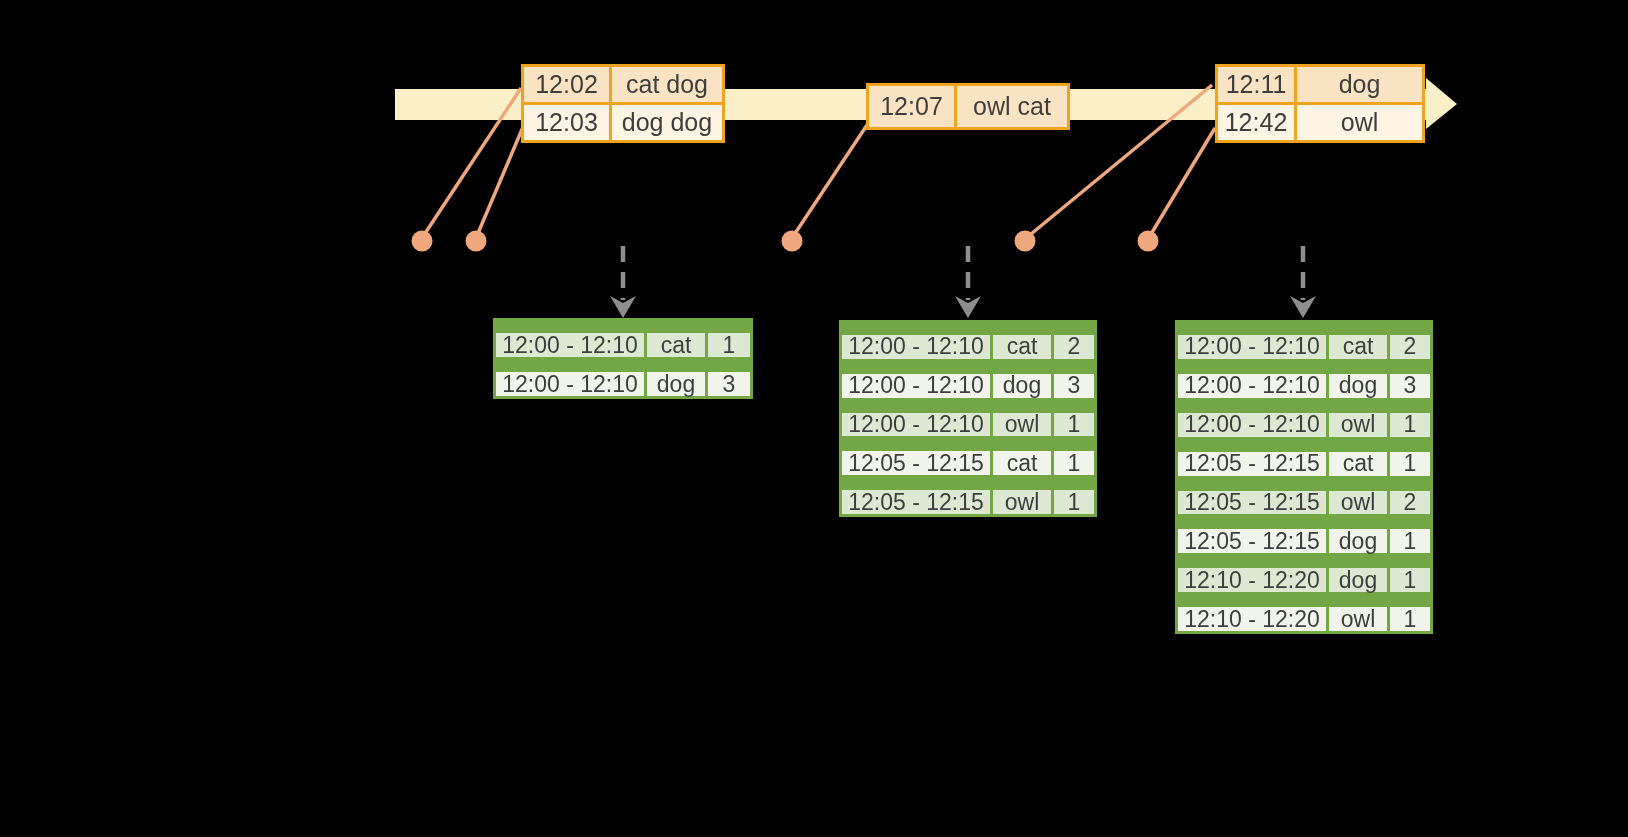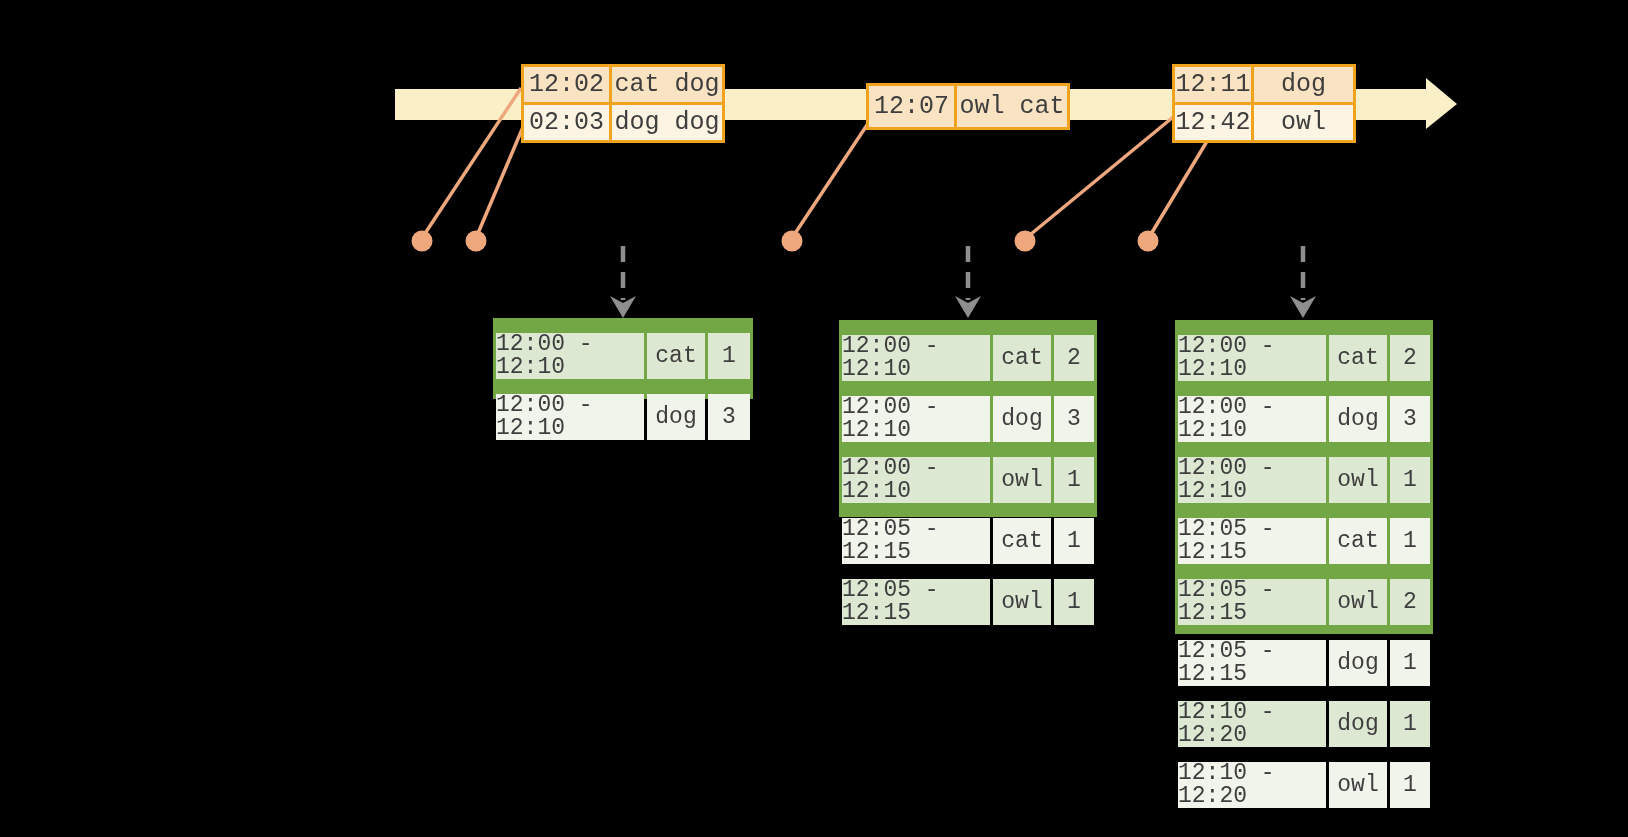--- a/index.html
+++ b/index.html
@@ -1,19 +1,19 @@
 <!DOCTYPE html>
 <html style="--band: #faefc7; --event-border: #f0a41e; --event-row-a: #fae3c3; --event-row-b: #fdf4e4; --connector: #efa87d; --arrow-gray: #8e8e8e; --green-border: #73a746; --green-row-a: #dde8d3; --green-row-b: #f0f4eb; --text: #3e3e3e;"><head>
 <meta charset="utf-8">
 <style>
   * { margin:0; padding:0; box-sizing:border-box; }
   html,body { background:#000; }
   .canvas {
     position:relative; width:1628px; height:837px; background:#000;
-    font-family:Liberation Mono, monospace; color:var(--text,#3e3e3e);
+    font-family:Liberation Sans, sans-serif; color:var(--text,#3e3e3e);
     overflow:hidden;
   }
 
   
   .band {
     position:absolute; left:395px; top:89px; width:1032px; height:31px;
     background:var(--band,#faefc7);
   }
 
   
@@ -24,21 +24,21 @@
   .head   { fill:var(--arrow-gray,#8e8e8e); }
   .bandhead { fill:var(--band,#faefc7); }
 
   
   .etable {
     position:absolute; display:grid; gap:3px; padding:3px;
     background:var(--event-border,#f0a41e);
   }
   .et1 { left:521px; top:64px;  width:204px; height:79px; grid-template-columns:85px 1fr; }
   .et2 { left:866px; top:83px;  width:204px; height:47px; grid-template-columns:85px 1fr; }
-  .et3 { left:1172px; top:64px; width:184px; height:79px; grid-template-columns:76px 1fr; }
+  .et3 { left:1215px; top:64px; width:210px; height:79px; grid-template-columns:76px 1fr; }
   .etable .cell {
     display:flex; align-items:center; justify-content:center;
     font-size:25px; line-height:1;
   }
   .ea { background:var(--event-row-a,#fae3c3); }
   .eb { background:var(--event-row-b,#fdf4e4); }
 
   
   .gtable {
     position:absolute; display:grid; gap:3px; padding:3px;
@@ -89,21 +89,21 @@
     </g>
     <g>
       <line class="dash" x1="1303" y1="246" x2="1303" y2="300"></line>
       <polygon class="head" points="1290,296 1303,318 1316,296 1303,303"></polygon>
     </g>
   </svg>
 
   <div class="etable et1">
     <div class="cell ea">12:02</div>
     <div class="cell ea">cat dog</div>
-    <div class="cell eb">02:03</div>
+    <div class="cell eb">12:03</div>
     <div class="cell eb">dog dog</div>
   </div>
 
   <div class="etable et2">
     <div class="cell ea">12:07</div>
     <div class="cell ea">owl cat</div>
   </div>
 
   <div class="etable et3">
     <div class="cell ea">12:11</div>

